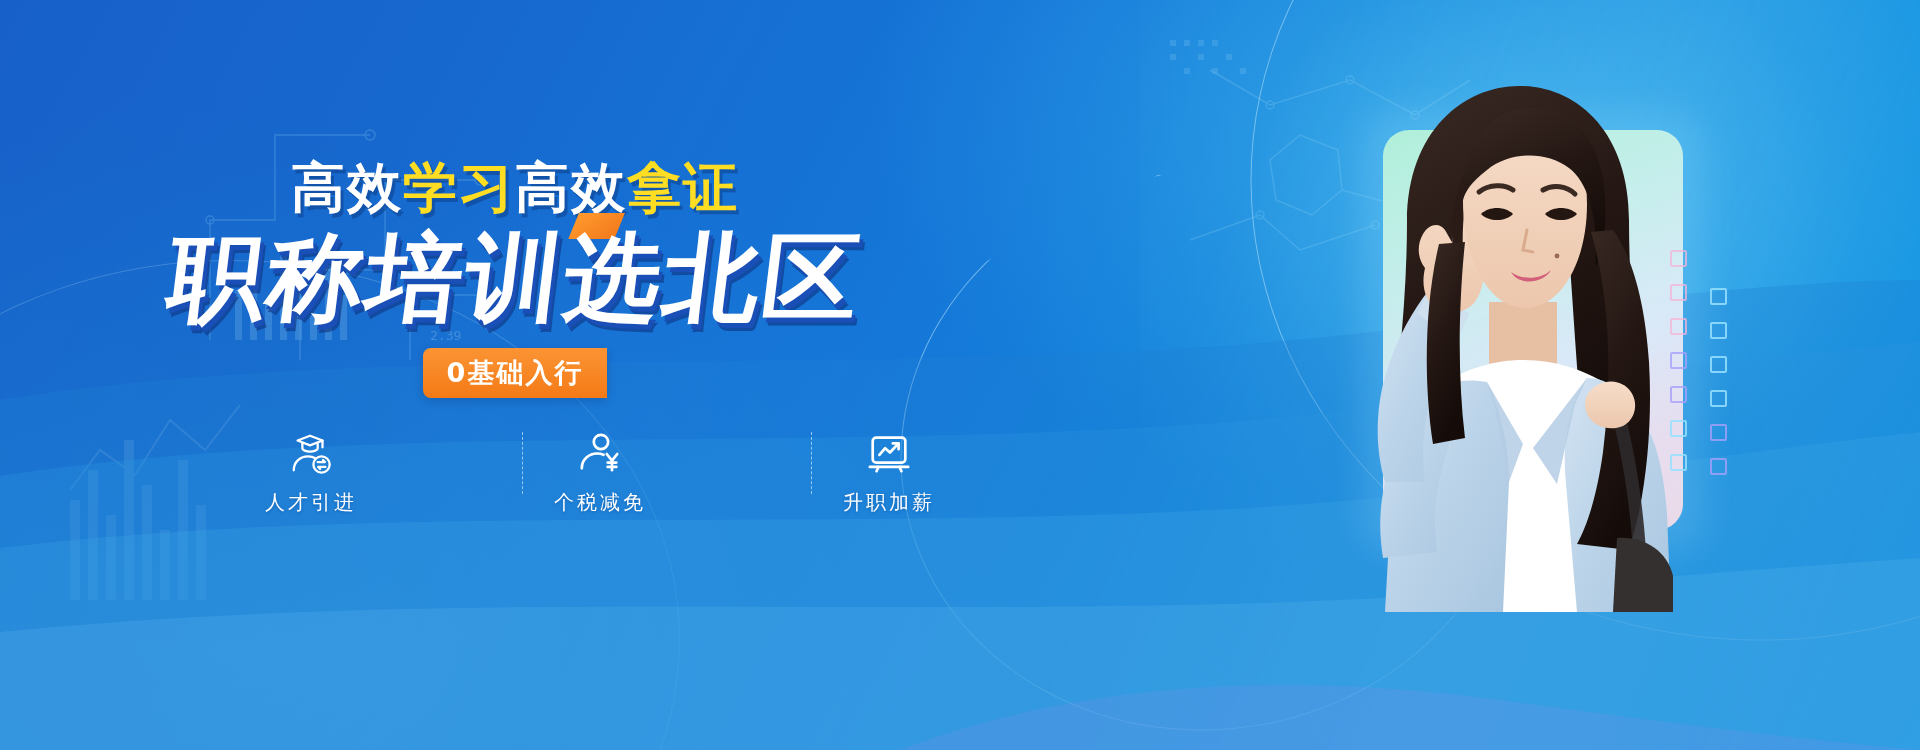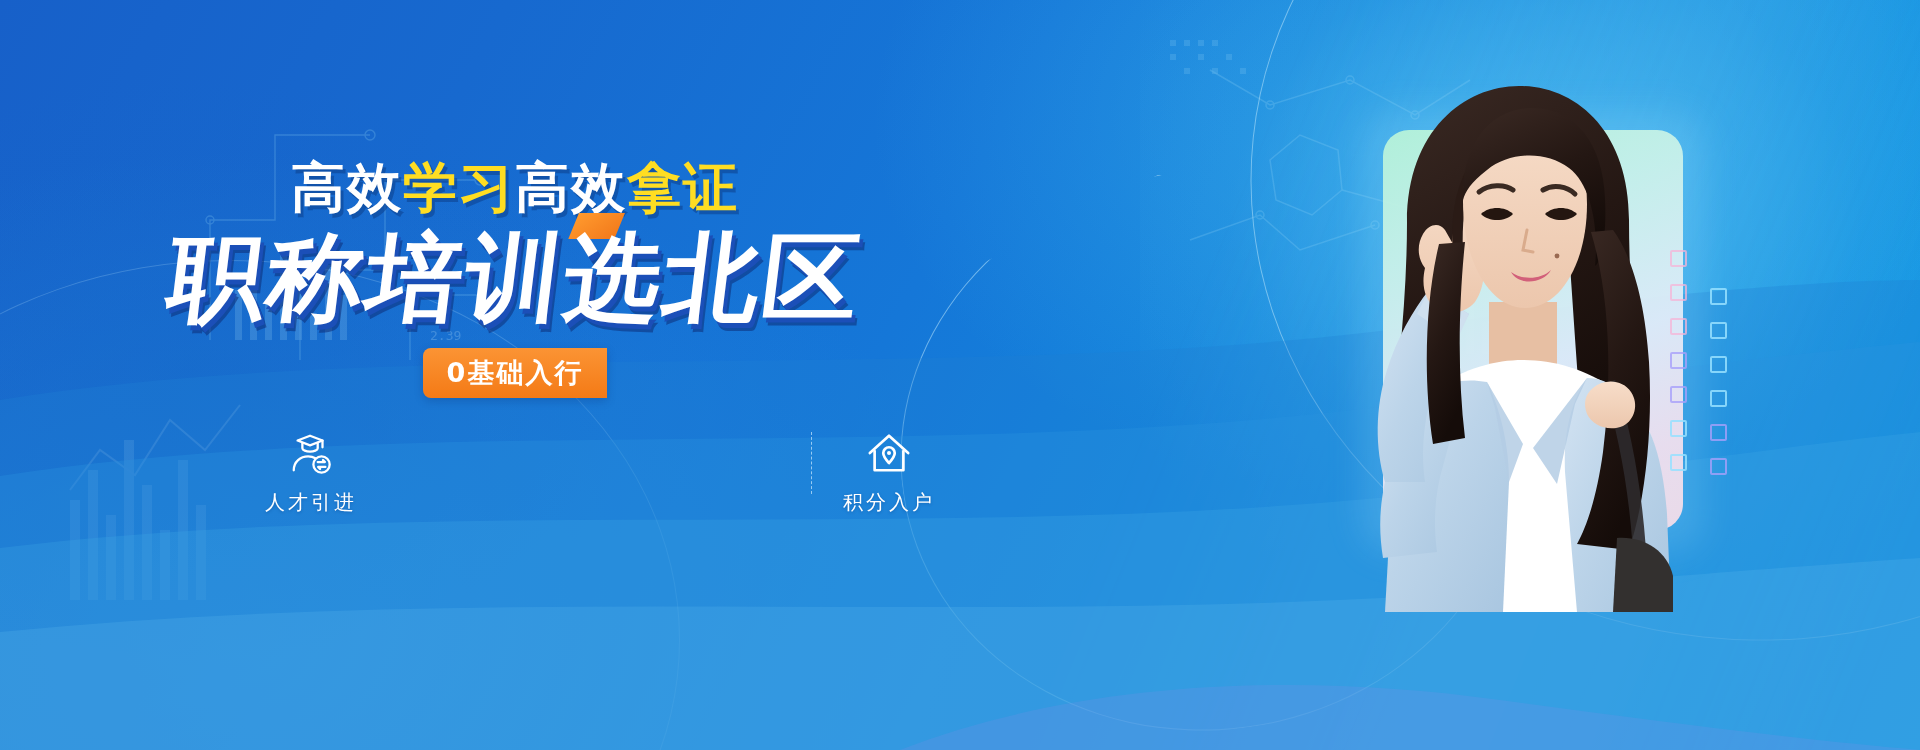--- a/index.html
+++ b/index.html
@@ -363,31 +363,45 @@
             <path d="M36 11 L36 18"></path>
             <path d="M6 42 C6 33 13 27.5 21 27.5 C24 27.5 26.5 28.2 28.5 29.4"></path>
             <circle cx="35" cy="36" r="8.5"></circle>
             <path d="M31 33.5 L38.5 33.5 L36.5 31.4"></path>
             <path d="M39 38.5 L31.5 38.5 L33.5 40.6"></path>
           </g>
         </svg>
         <span class="feature-label">人才引进</span>
       </div>
 
+
+
       <div class="feature">
         <svg class="feature-icon" viewBox="0 0 48 48">
           <g fill="none" stroke="#ffffff" stroke-width="2.8" stroke-linecap="round" stroke-linejoin="round">
-            <path d="M4 24 L24 6 L44 24"></path>
-            <path d="M9 22 L9 42 L39 42 L39 22"></path>
-            <path d="M24 18 C27.3 18 30 20.7 30 24 C30 27.6 25.8 32.5 24 34.5
-                     C22.2 32.5 18 27.6 18 24 C18 20.7 20.7 18 24 18 Z"></path>
-            <circle cx="24" cy="24" r="2.1" fill="#ffffff" stroke="none"></circle>
+            <circle cx="25" cy="12.5" r="7.5"></circle>
+            <path d="M5 40 C5 30.5 12.6 24.5 21 24.5 C23.4 24.5 25.7 25 27.7 25.9"></path>
+            <path d="M31 25 L36.5 32 L42 25"></path>
+            <path d="M32 34 L41 34"></path>
+            <path d="M32 38.5 L41 38.5"></path>
+            <path d="M36.5 32 L36.5 42"></path>
           </g>
         </svg>
-        <span class="feature-label">积分入户</span>
+        <span class="feature-label">个税减免</span>
       </div>
 
-
-
+      <div class="feature">
+        <svg class="feature-icon" viewBox="0 0 48 48">
+          <g fill="none" stroke="#ffffff" stroke-width="2.8" stroke-linecap="round" stroke-linejoin="round">
+            <rect x="7" y="8" width="34" height="26" rx="3.5"></rect>
+            <path d="M4 38.5 L44 38.5"></path>
+            <path d="M13 38.5 L11 43"></path>
+            <path d="M35 38.5 L37 43"></path>
+            <path d="M14 26 L20 19 L25 23.5 L34 14"></path>
+            <path d="M28 14 L34 14 L34 20"></path>
+          </g>
+        </svg>
+        <span class="feature-label">升职加薪</span>
+      </div>
 
     </div>
   </div>
 </div>
 
 </body></html>

